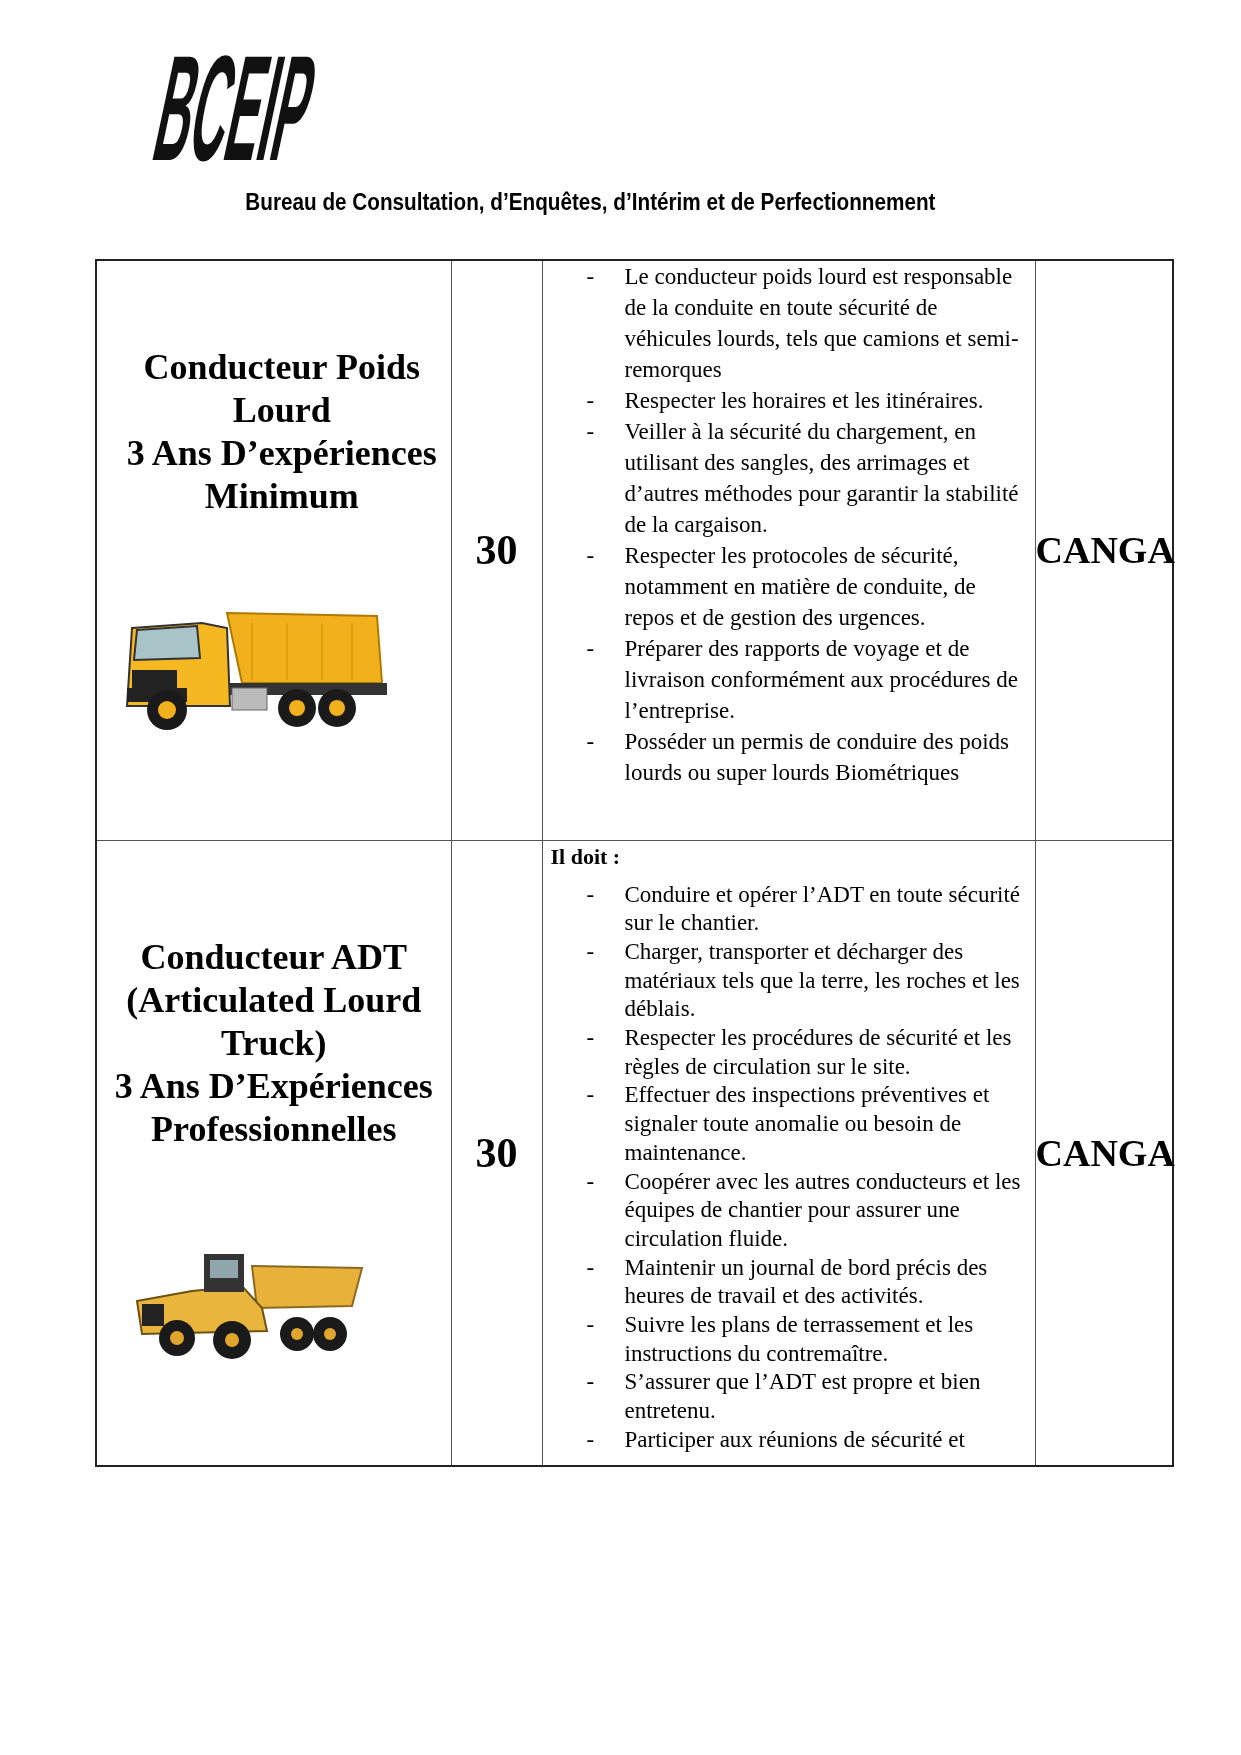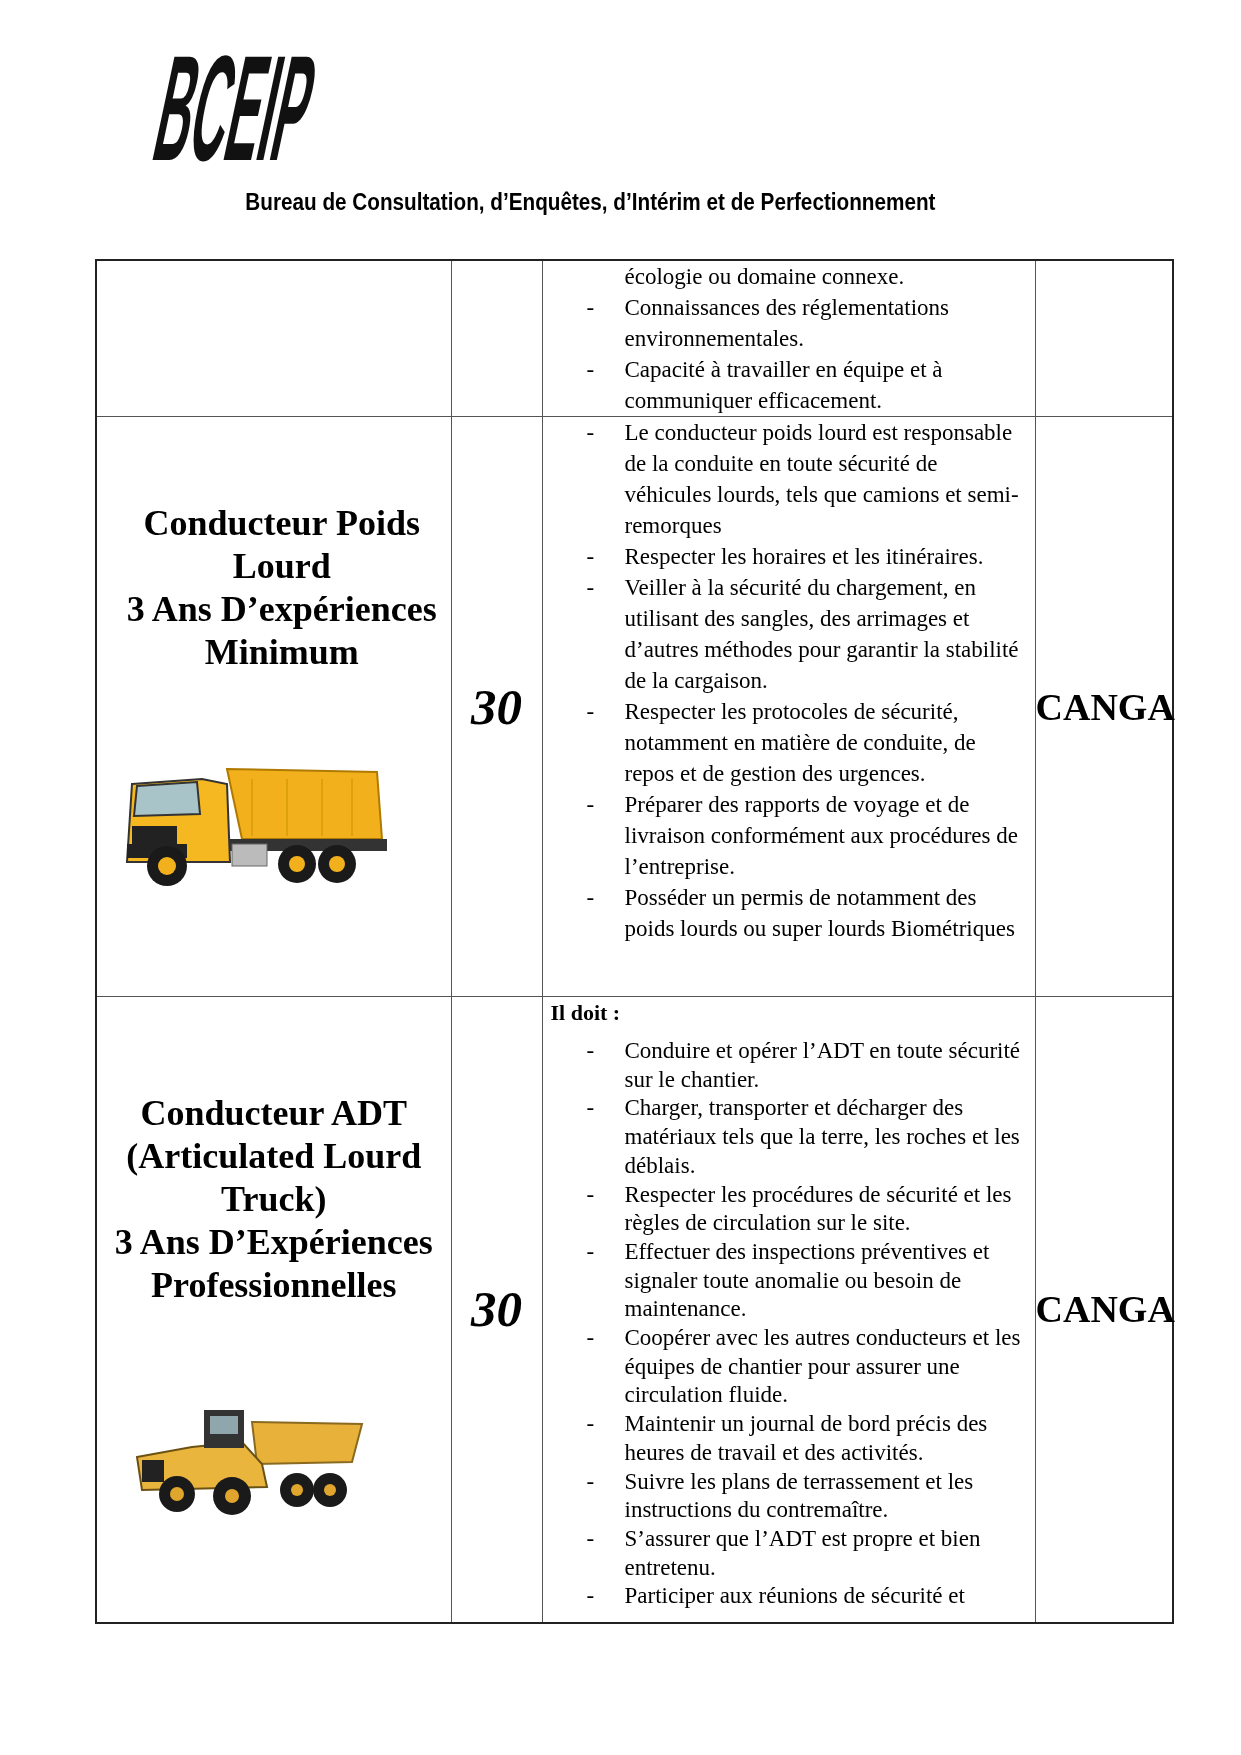--- a/index.html
+++ b/index.html
@@ -9,21 +9,21 @@
   .subtitle { position: absolute; top: 189px; left: 0; width: 1180px; text-align: center;
               font-family: "Liberation Sans", sans-serif; font-weight: bold; font-size: 23px;
               text-decoration: underline; letter-spacing: 0px; }
   .subtitle span { display: inline-block; transform: scaleX(0.9); transform-origin: center; }
   table.jobs { position: absolute; left: 95px; top: 259px; width: 1077px;
                border-collapse: collapse; table-layout: fixed; }
   table.jobs td { border: 1.5px solid #555; vertical-align: top; padding: 0; }
   table.jobs { border: 2px solid #222; }
   col.c1 { width: 355px; } col.c2 { width: 91px; } col.c3 { width: 493px; } col.c4 { width: 138px; }
   .job-title { text-align: center; font-weight: bold; font-size: 36px; line-height: 43px; padding-top: 0; }
-  .qty { font-weight: bold; font-size: 51px; text-align: center; vertical-align: middle !important; font-style: italic; }
+  .qty { font-weight: bold; font-size: 42px; text-align: center; vertical-align: middle !important; }
   .client { font-weight: bold; font-size: 38px; text-align: center; vertical-align: middle !important; }
   ul.tasks { list-style: none; margin: 0; padding: 0 6px 0 0; font-size: 23px; line-height: 31px; }
   ul.tasks li { position: relative; padding-left: 82px; }
   ul.tasks li.dash::before { content: "-"; position: absolute; left: 44px; }
   ul.tasks.adt { line-height: 28.7px; }
   .intro { font-weight: bold; font-size: 22px; padding: 2px 0 10px 8px; line-height: 28px; }
   .truck-wrap { height: 175px; position: relative; }
 </style>
 </head>
 <body>
@@ -38,32 +38,20 @@
 
 <table class="jobs">
   <colgroup>
       <col class="c1">
       <col class="c2">
       <col class="c3">
       <col class="c4">
     </colgroup>
 
   <tbody>
-      <tr style="height:155px;">
-    <td></td>
-    <td></td>
-    <td>
-      <ul class="tasks" style="padding-top:0;">
-        <li>écologie ou domaine connexe.</li>
-        <li class="dash">Connaissances des réglementations environnementales.</li>
-        <li class="dash">Capacité à travailler en équipe et à communiquer efficacement.</li>
-      </ul>
-    </td>
-    <td></td>
-  </tr>
 
   <tr style="height:580px;">
     <td>
       <div class="job-title" style="padding-top:85px;margin-left:16px;">
         <div>Conducteur Poids</div>
         <div>Lourd</div>
         <div>3 Ans D’expériences</div>
         <div>Minimum</div>
       </div>
       <div class="truck-wrap" style="margin-top:70px;">
@@ -89,21 +77,21 @@
       </div>
     </td>
     <td class="qty">30</td>
     <td>
       <ul class="tasks">
         <li class="dash">Le conducteur poids lourd est responsable de la conduite en toute sécurité de véhicules lourds, tels que camions et semi-remorques</li>
         <li class="dash">Respecter les horaires et les itinéraires.</li>
         <li class="dash">Veiller à la sécurité du chargement, en utilisant des sangles, des arrimages et d’autres méthodes pour garantir la stabilité de la cargaison.</li>
         <li class="dash">Respecter les protocoles de sécurité, notamment en matière de conduite, de repos et de gestion des urgences.</li>
         <li class="dash">Préparer des rapports de voyage et de livraison conformément aux procédures de l’entreprise.</li>
-        <li class="dash">Posséder un permis de notamment des poids lourds ou super lourds Biométriques</li>
+        <li class="dash">Posséder un permis de conduire des poids lourds ou super lourds Biométriques</li>
       </ul>
     </td>
     <td class="client">CANGA</td>
   </tr>
 
   <tr style="height:626px;">
     <td>
       <div class="job-title" style="padding-top:95px;">
         <div>Conducteur ADT</div>
         <div>(Articulated Lourd</div>

